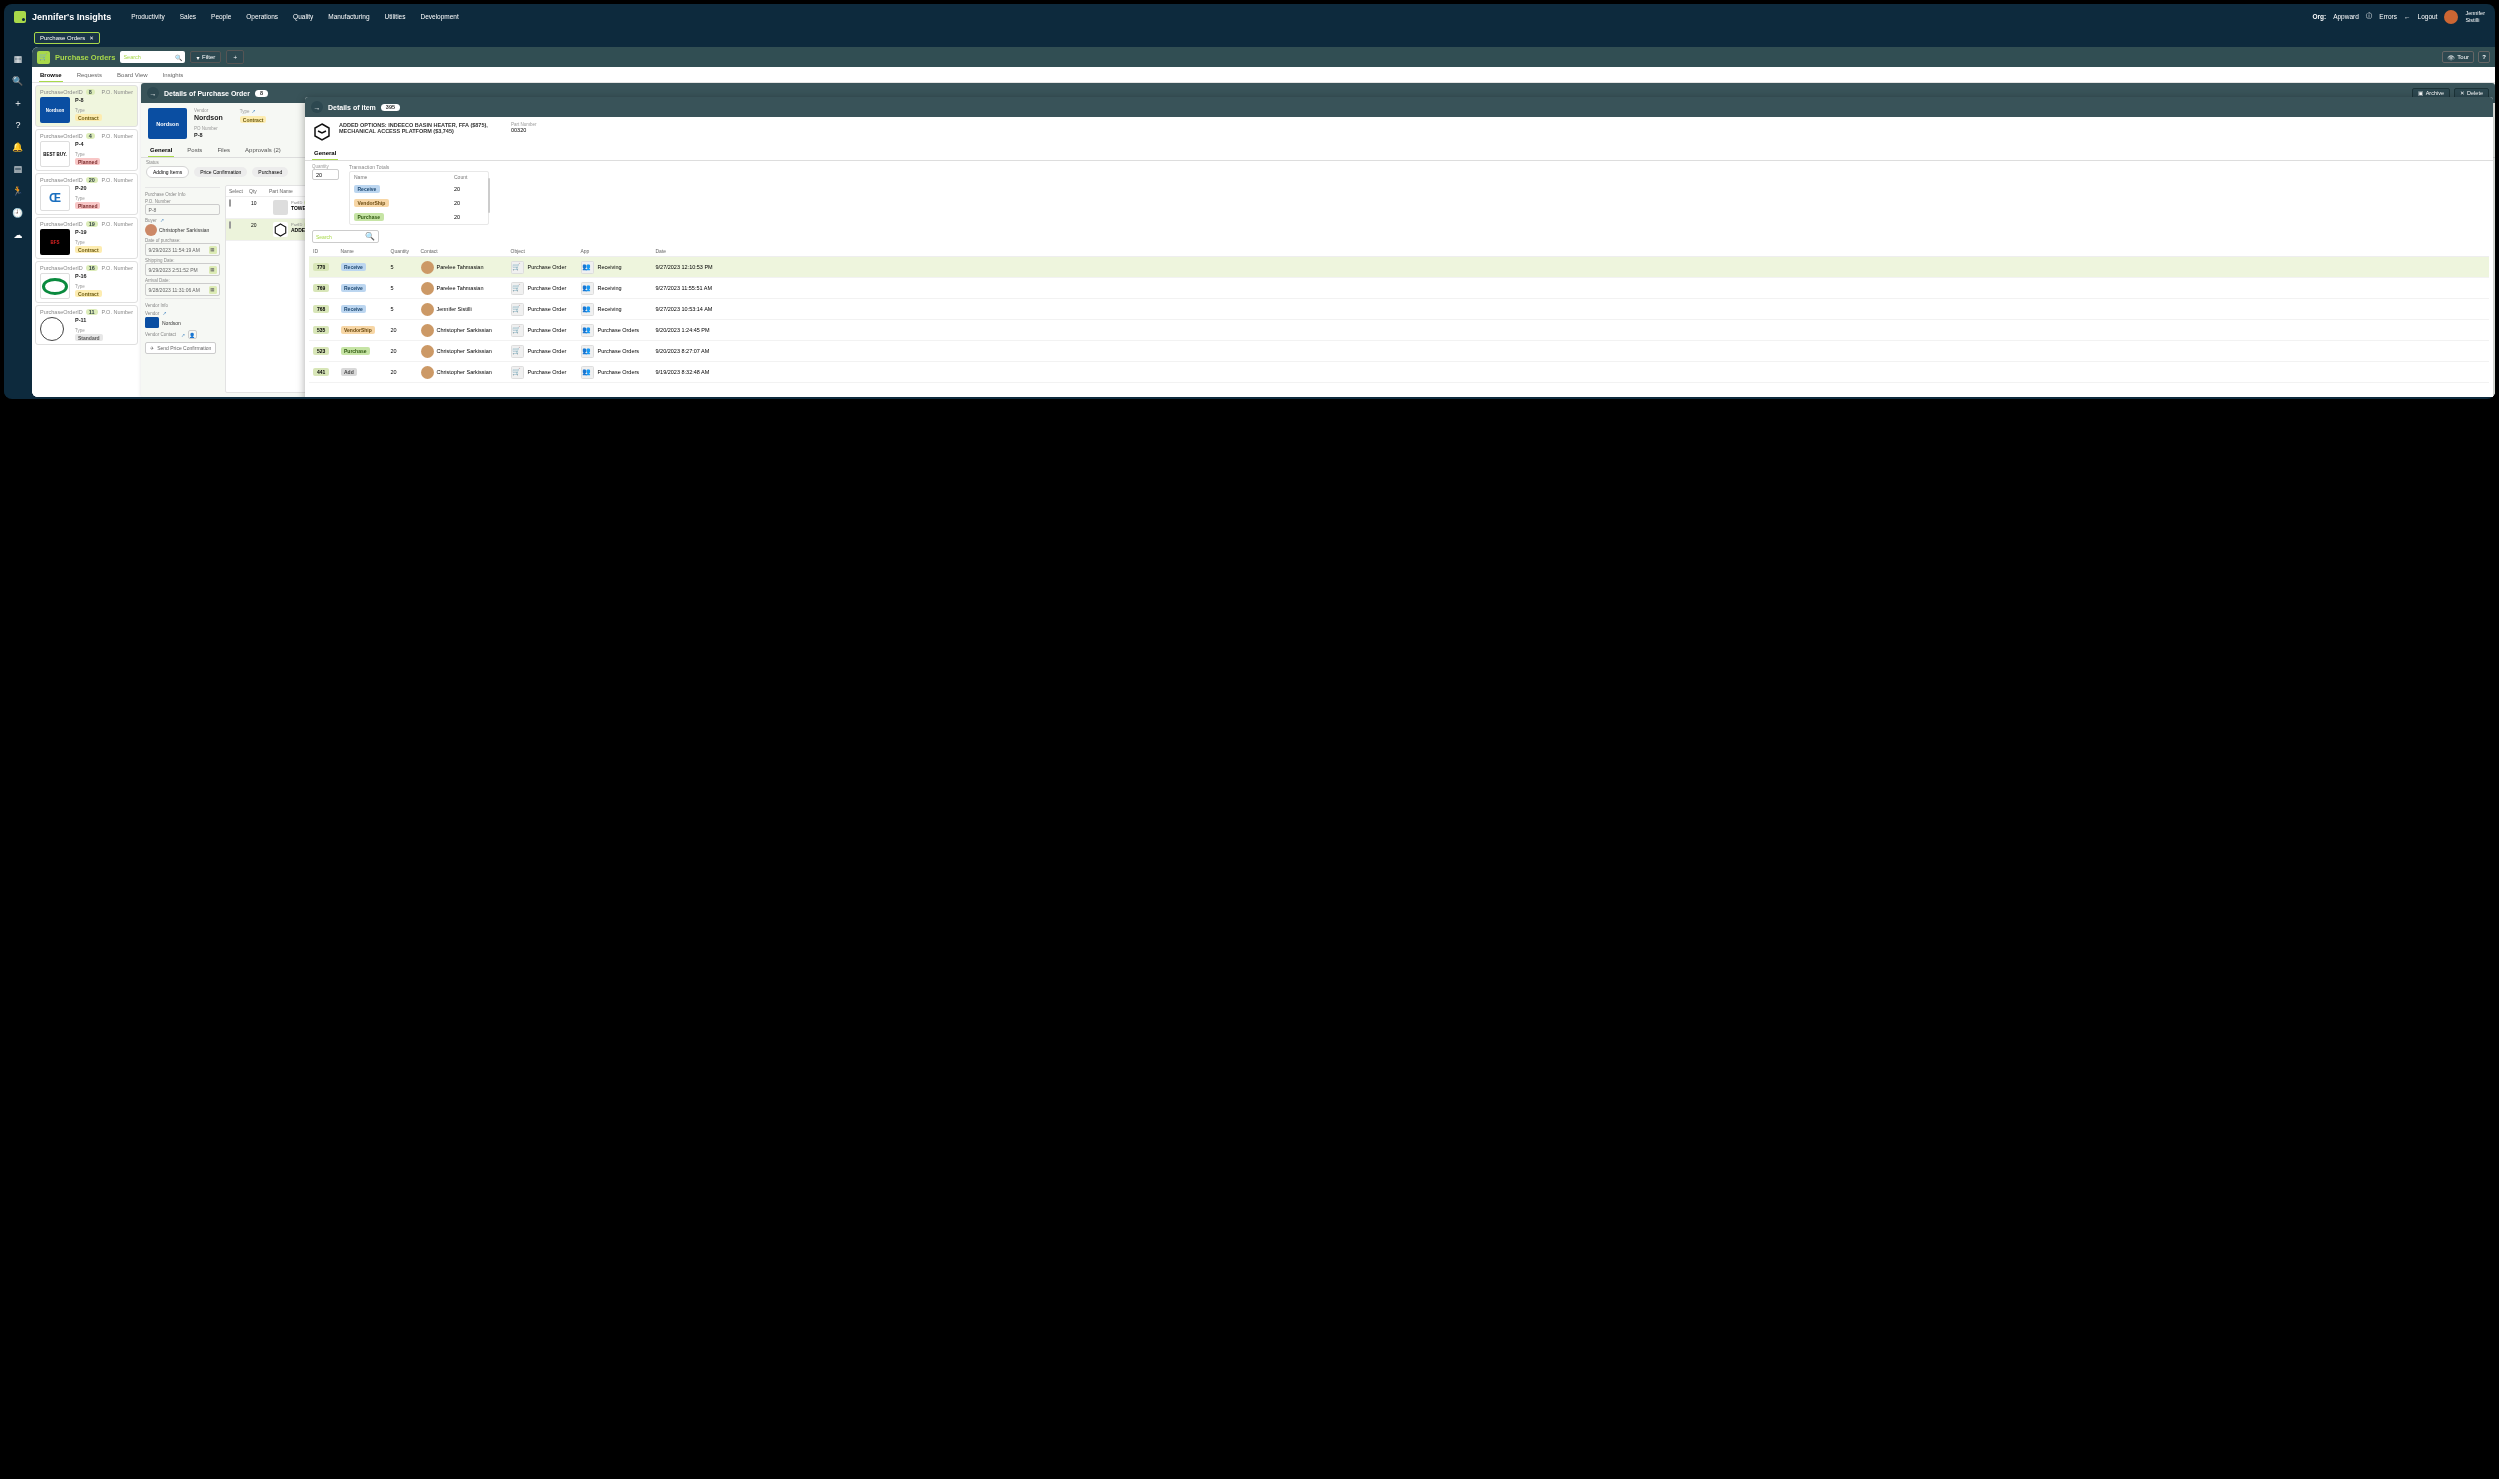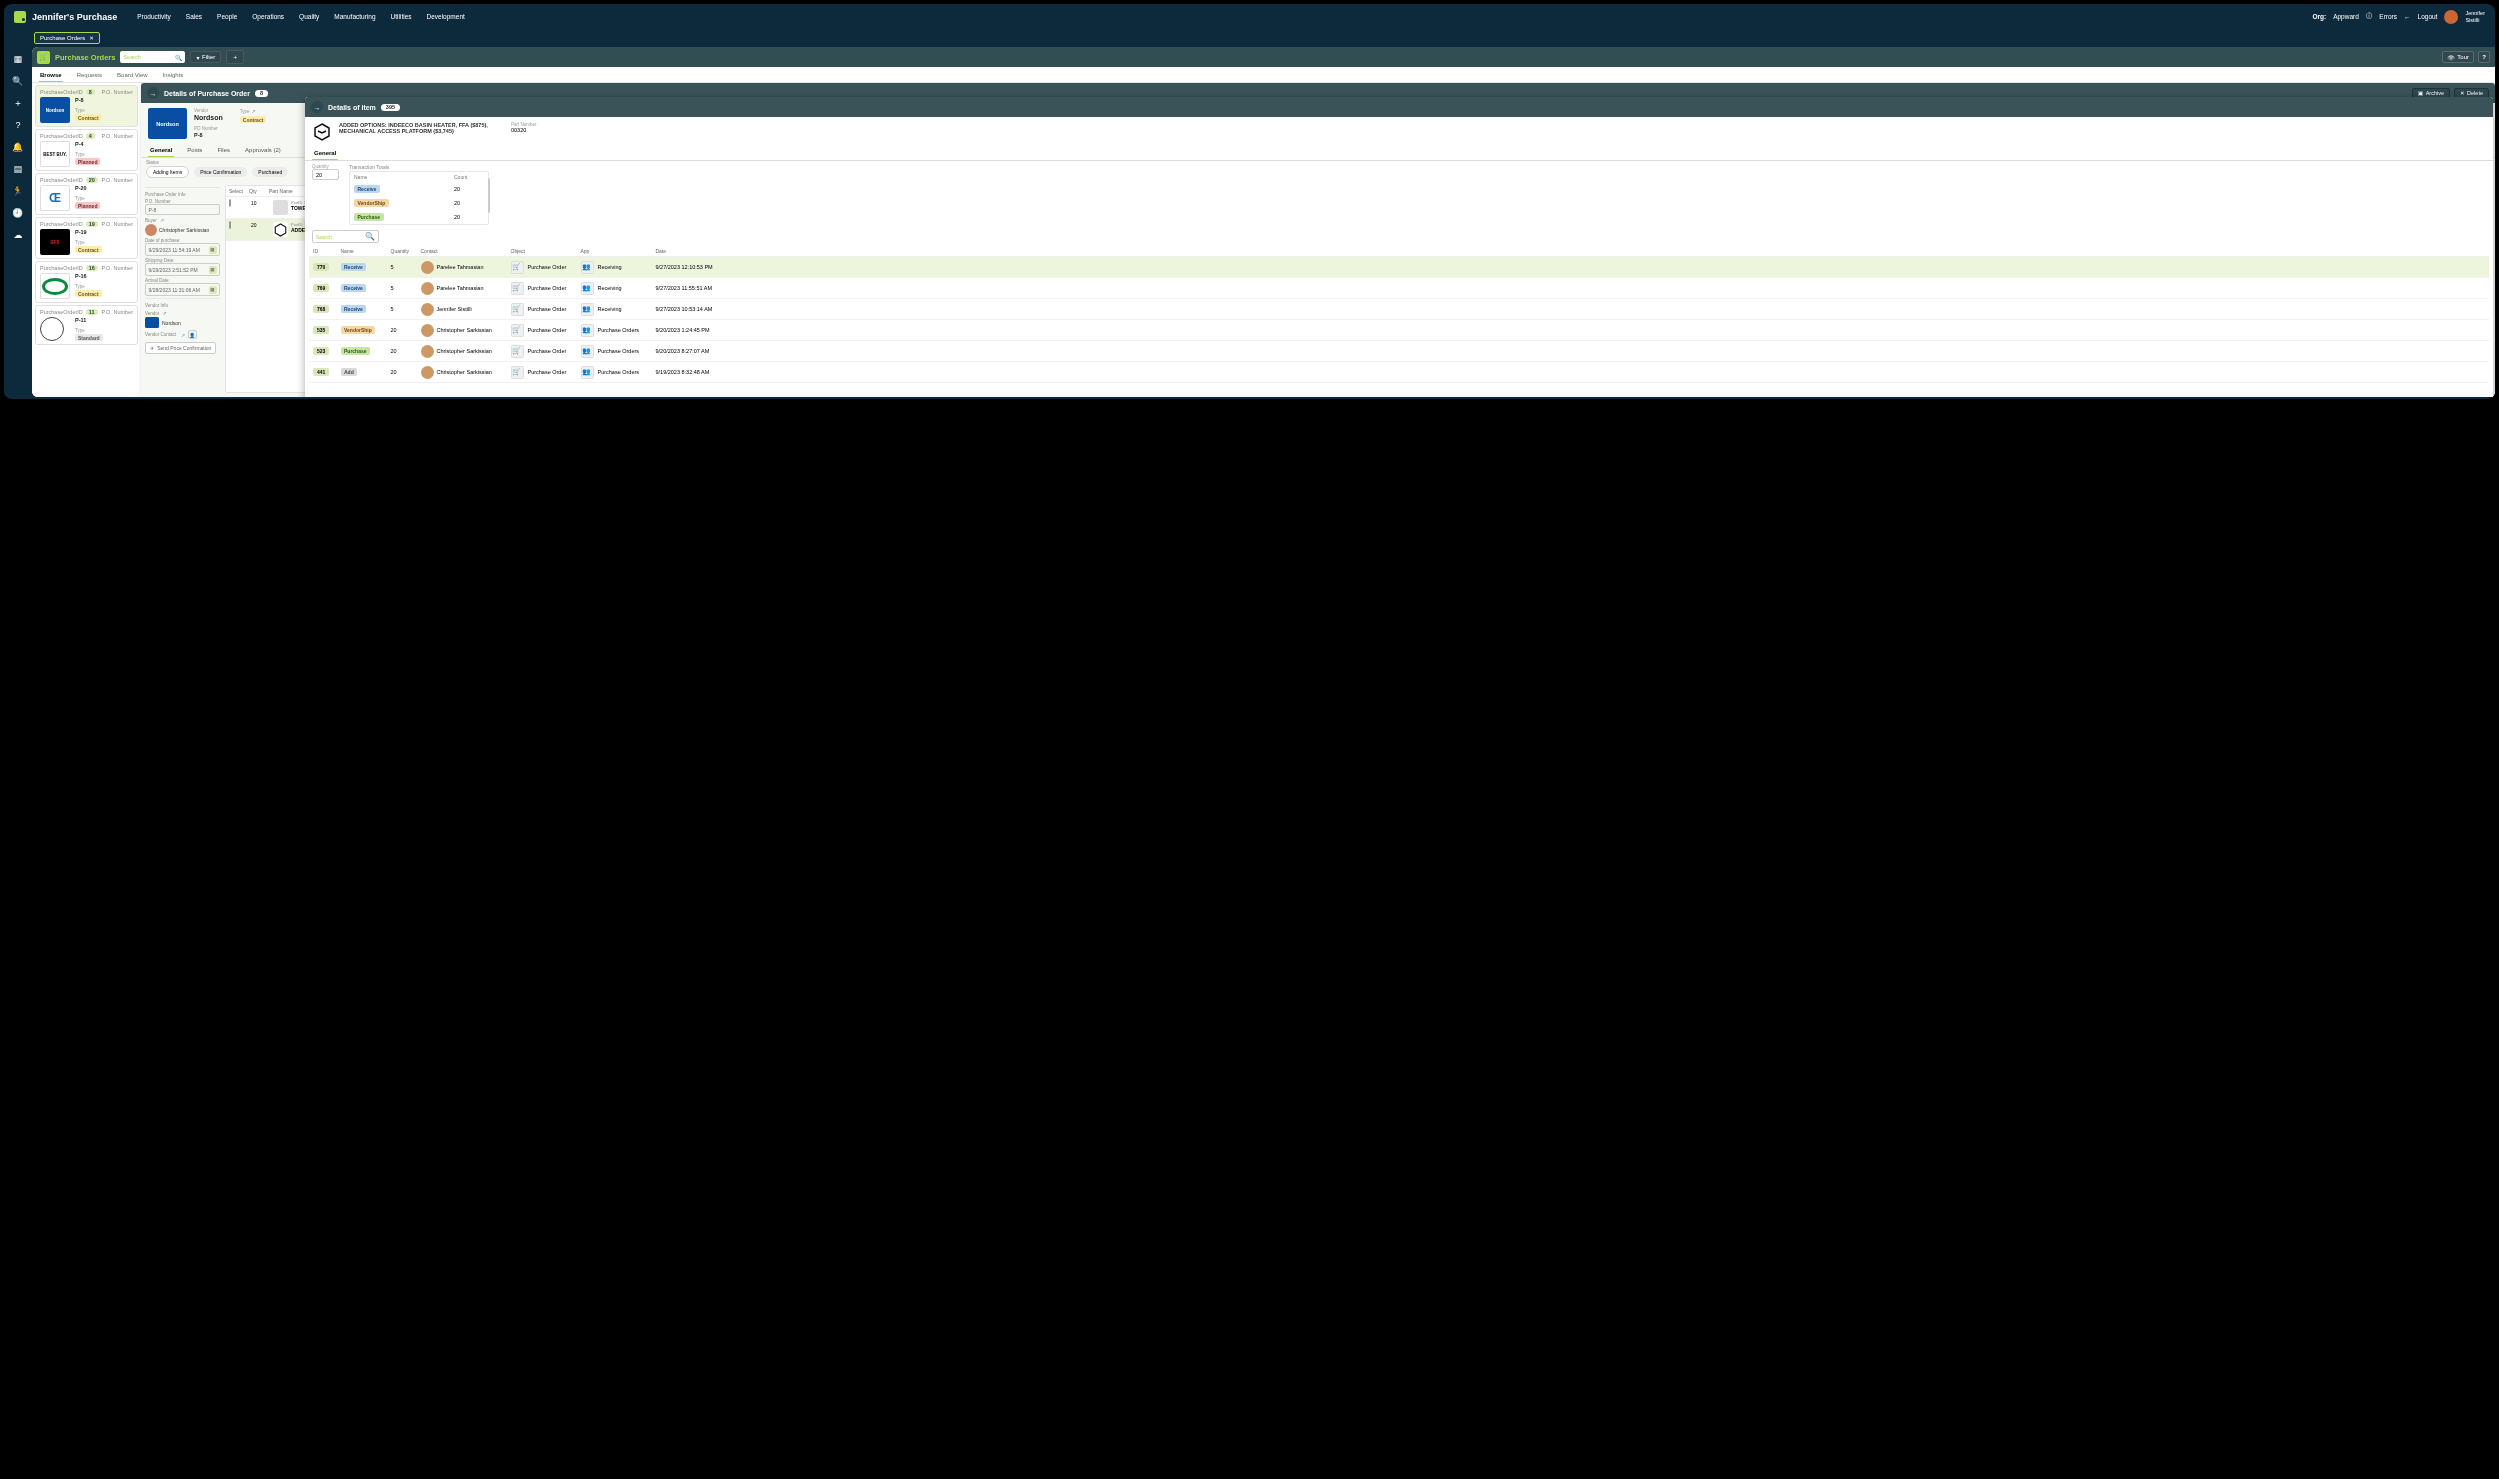--- a/index.html
+++ b/index.html
@@ -128,21 +128,21 @@
 .ob{display:flex;gap:4px;align-items:center;}
 .ob .oi{width:13px;height:13px;background:#f0f0f0;border:0.5px solid #ddd;border-radius:1.5px;display:flex;align-items:center;justify-content:center;font-size:7px;}
 svg.hex{width:20px;height:20px;}
 </style>
 </head>
 <body>
 
 <div class="app-shell">
   <div class="top-bar">
     <div class="logo-ico"></div>
-    <div class="ws-title">Jennifer's Purchase</div>
+    <div class="ws-title">Jennifer's Insights</div>
     <div class="nav-items">
       <span>Productivity</span>
       <span>Sales</span>
       <span>People</span>
       <span>Operations</span>
       <span>Quality</span>
       <span>Manufacturing</span>
       <span>Utilities</span>
       <span>Development</span>
     </div>

